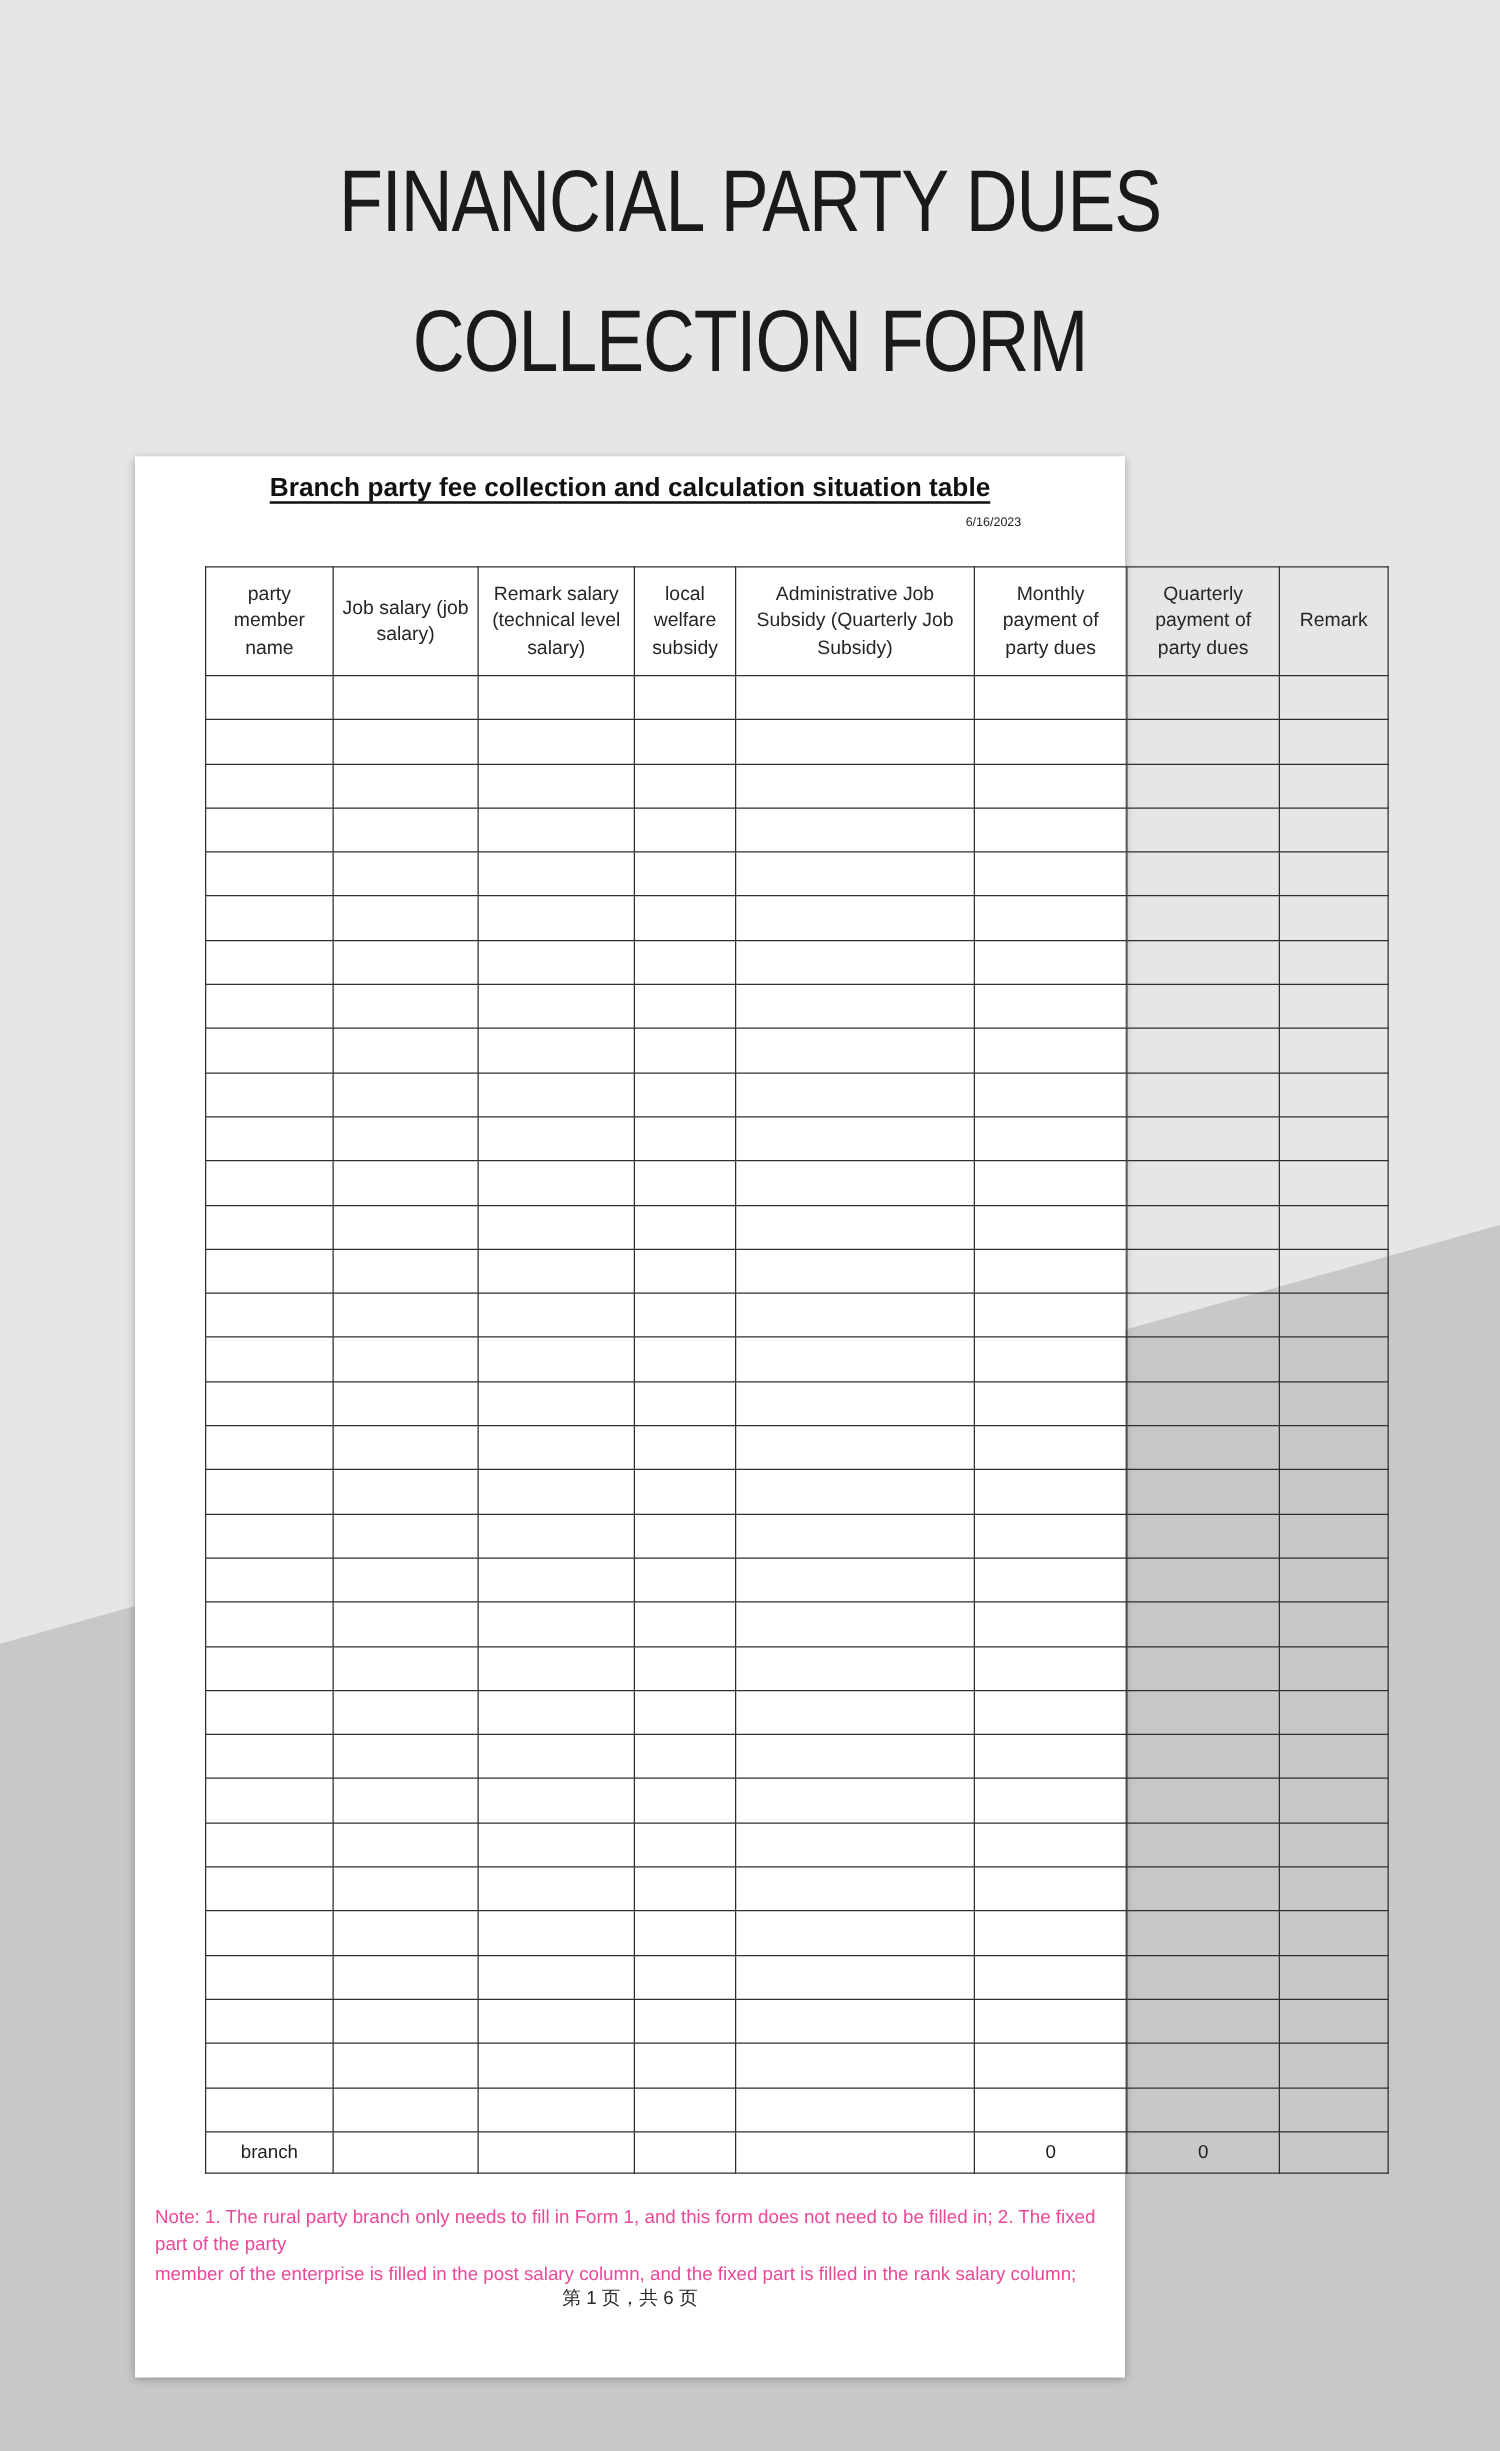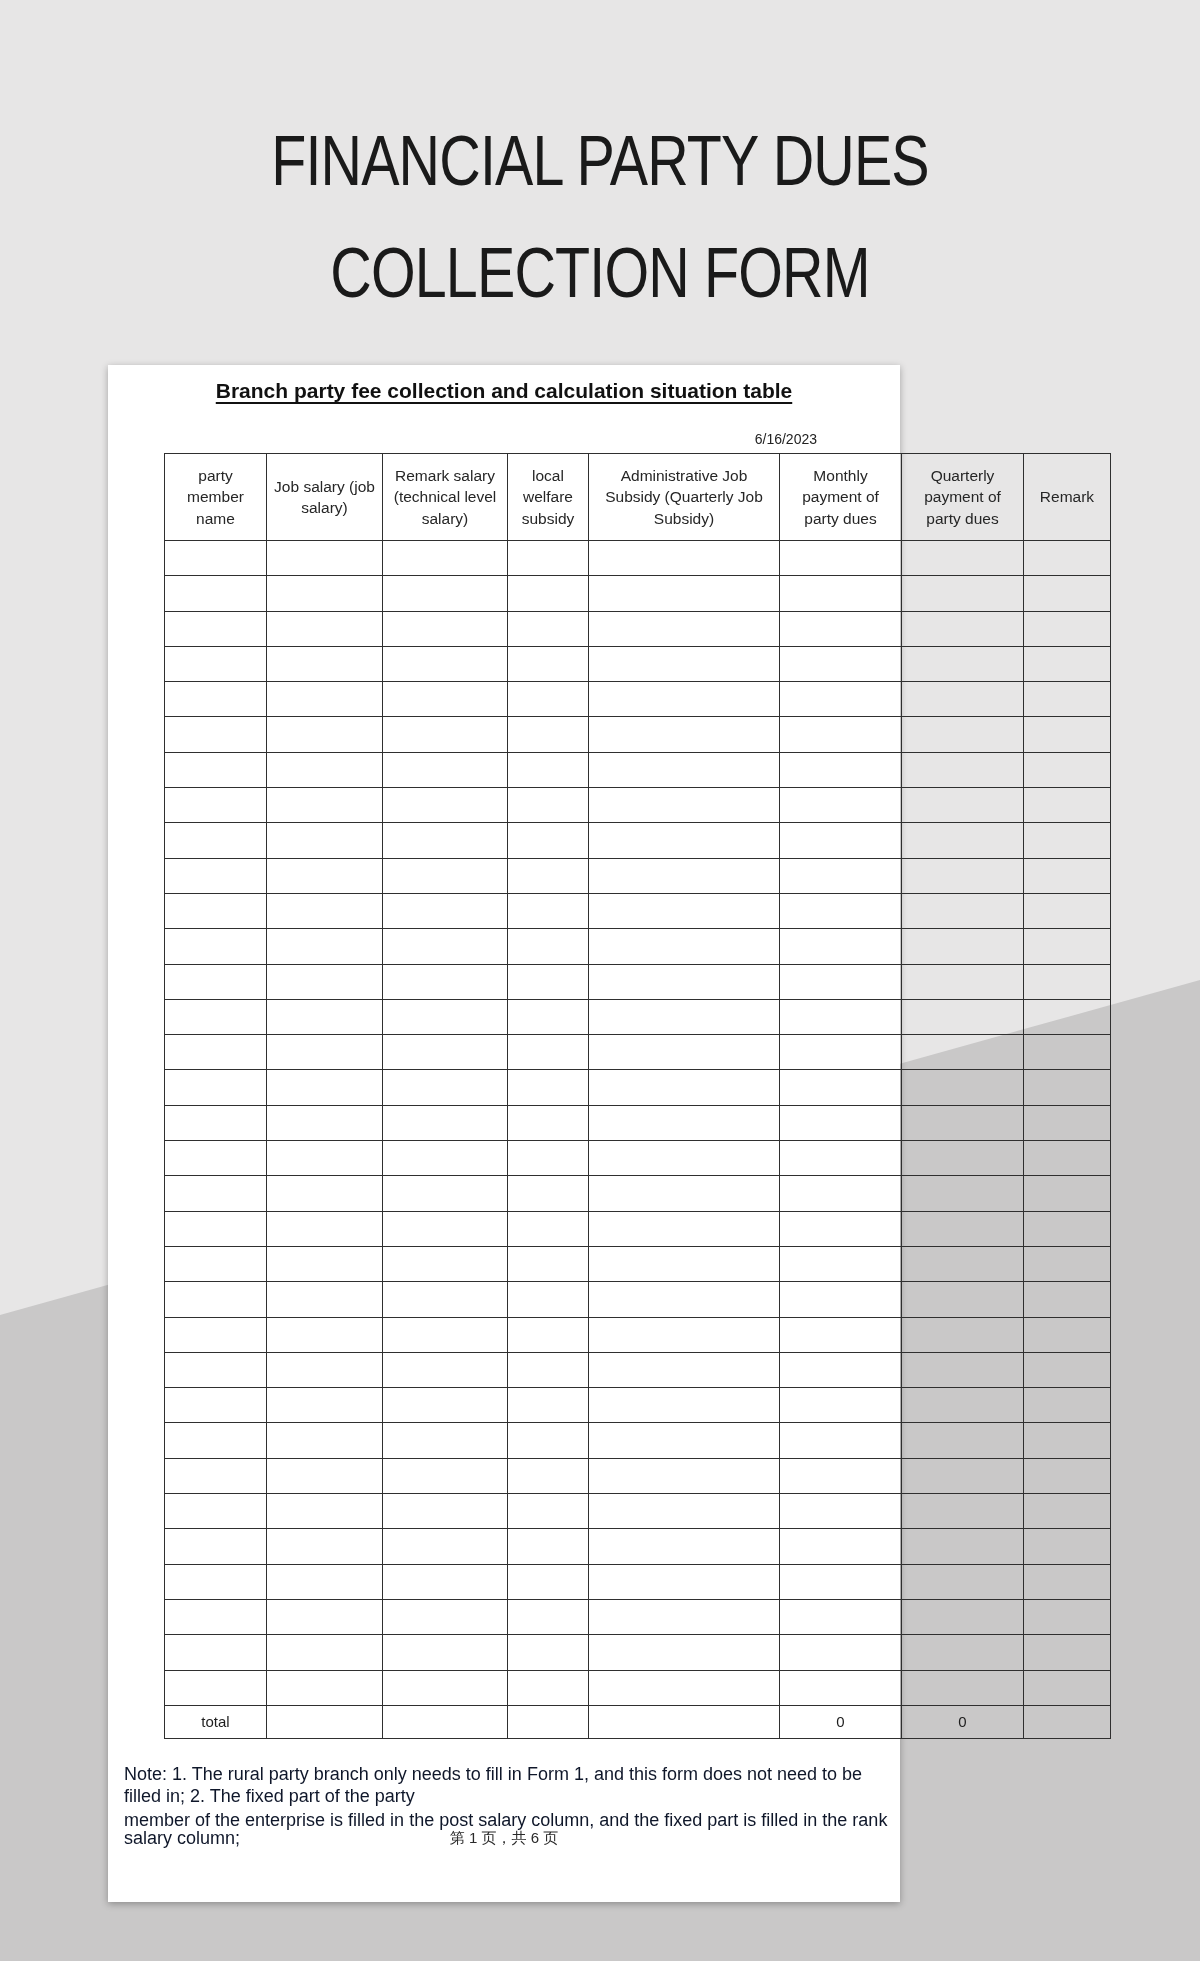--- a/index.html
+++ b/index.html
@@ -50,22 +50,22 @@
     text-align:center;
     font-size:21px;
     font-weight:700;
     color:#111;
     text-decoration:underline;
     text-underline-offset:4px;
     text-decoration-thickness:1.5px;
   }
   .sheet-date{
     position:absolute;
-    top:66px;right:83px;
-    font-size:14px;
+    top:48px;right:83px;
+    font-size:10px;
     color:#222;
   }
   .grid-wrap{
     position:absolute;
     left:16px;top:88px;margin-left:40px;
   }
   table{
     border-collapse:collapse;
     table-layout:fixed;
     width:946px;
@@ -89,22 +89,22 @@
     font-size:15px;
   }
   tr.total-row td{
     height:33px;
     font-size:15px;
     color:#1e1e1e;
   }
   .notes{
     position:absolute;
     left:16px;right:10px;top:1398px;
-    font-size:18px;
-    color:#0f172a;
+    font-size:15px;
+    color:#ec4899;
   }
   .notes .n1{line-height:22px;margin-bottom:4px;}
   .notes .n2{line-height:18px;}
   .notes .n3{line-height:19px;}
   .pagination{
     position:absolute;
     left:0;right:0;top:1464px;
     text-align:center;
     font-size:15px;
     color:#2a2a2a;
@@ -473,21 +473,21 @@
             <td></td>
             <td></td>
             <td></td>
             <td></td>
             <td></td>
             <td></td>
             <td></td>
             <td></td>
           </tr>
           <tr class="total-row">
-            <td>total</td>
+            <td>branch</td>
             <td></td>
             <td></td>
             <td></td>
             <td></td>
             <td>0</td>
             <td>0</td>
             <td></td>
           </tr>
         </tbody>
     </table>

